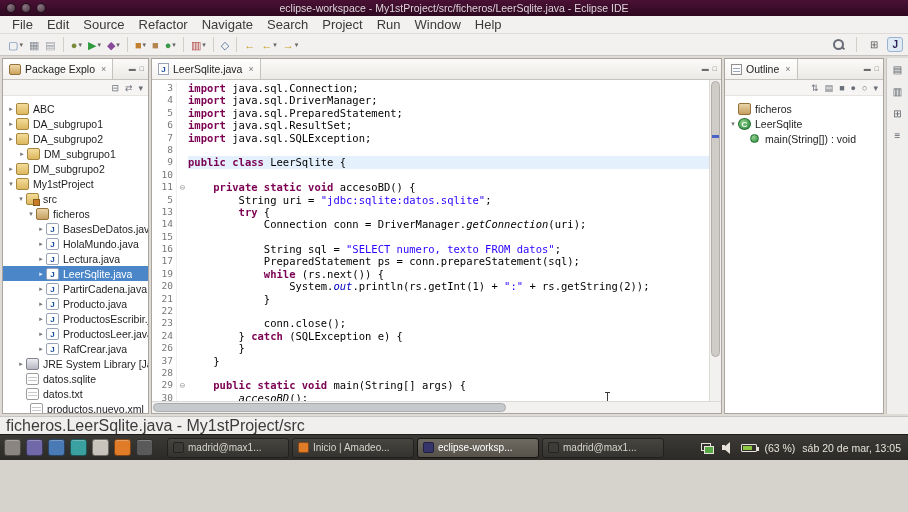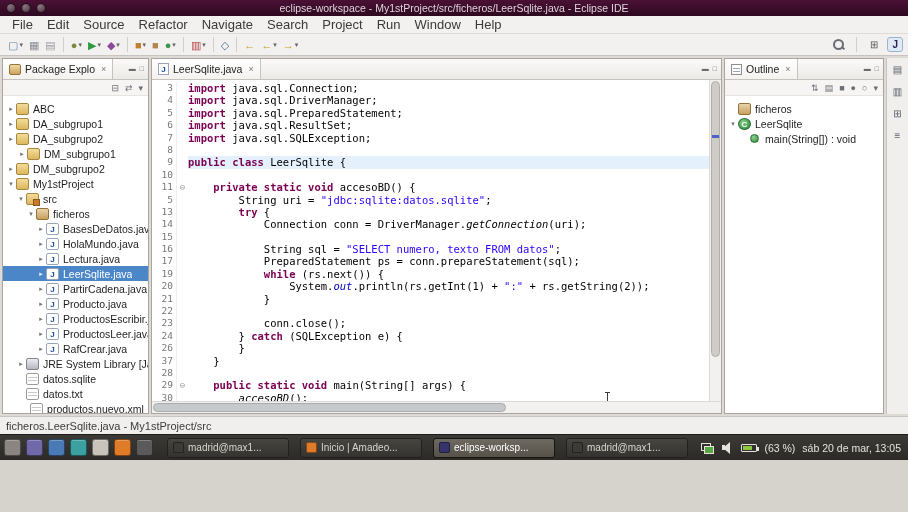--- a/index.html
+++ b/index.html
@@ -90,27 +90,27 @@
   .vscroll .thumb { position:absolute; top:1px; left:1px; right:1px; height:86%; background:#cfccc8; border:1px solid #b2afab; border-radius:6px; }
   .vscroll .marker { position:absolute; top:17%; left:2px; right:2px; height:3px; background:#4a63c8; }
   .hscroll { height:12px; flex:none; background:#f2f1f0; border-top:1px solid #dcdad7; position:relative; }
   .hscroll .thumb { position:absolute; left:1px; top:1px; bottom:1px; width:62%; background:#c6c9cc; border:1px solid #a8abb0; border-radius:6px; }
   .ibeam { position:absolute; left:452px; top:312px; width:7px; height:13px; }
   .ibeam::before { content:""; position:absolute; left:3px; top:1px; bottom:1px; width:1px; background:#3a3a3a; }
   .ibeam::after { content:""; position:absolute; left:1px; top:0; width:5px; height:1px; background:#3a3a3a; box-shadow:0 12px 0 #3a3a3a; }
 
   
   .statusbar { height:18px; flex:none; background:#f0efed; border-top:1px solid #c8c5c0; display:flex; align-items:center; padding-left:6px; }
-  .status-text { font-size:11px; color:#3c3c3c; white-space:nowrap; }
+  .status-text { font-size:16px; color:#3c3c3c; white-space:nowrap; }
 
   
   .taskbar { height:26px; flex:none; background:linear-gradient(#3b3a36,#2b2a26); border-top:1px solid #1d1c19; display:flex; align-items:center; padding:0 4px; gap:4px; }
   .launchers { display:flex; align-items:center; gap:5px; margin-right:10px; }
   .launcher { width:17px; height:17px; border-radius:3px; border:1px solid rgba(0,0,0,.45); box-shadow:inset 0 1px 0 rgba(255,255,255,.25); }
-  .task-windows { display:flex; align-items:center; gap:11px; flex:1; min-width:0; }
+  .task-windows { display:flex; align-items:center; gap:3px; flex:1; min-width:0; }
   .task-btn { height:20px; flex:0 1 122px; min-width:0; background:linear-gradient(#46453f,#343330); border:1px solid #222120; border-radius:3px; color:#d9d5cd; font-size:10px; display:flex; align-items:center; gap:4px; padding:0 5px; overflow:hidden; white-space:nowrap; }
   .task-btn.active { background:linear-gradient(#6e6a61,#56524a); border-color:#16150f; color:#fff; }
   .task-icon { width:11px; height:11px; border-radius:2px; flex:none; border:1px solid rgba(0,0,0,.4); }
   .task-label { overflow:hidden; }
   .tray { margin-left:auto; display:flex; align-items:center; gap:7px; color:#e7e3da; padding-right:3px; flex:none; }
   .network-icon { position:relative; width:13px; height:12px; }
   .network-icon::before { content:""; position:absolute; left:0; top:1px; width:8px; height:6px; border:1px solid #e7e3da; }
   .network-icon::after { content:""; position:absolute; right:0; bottom:0; width:8px; height:6px; border:1px solid #e7e3da; background:#58a845; }
   .volume-icon { position:relative; width:13px; height:13px; }
   .volume-icon::before { content:""; position:absolute; left:1px; top:4px; width:3px; height:5px; background:#e7e3da; }

